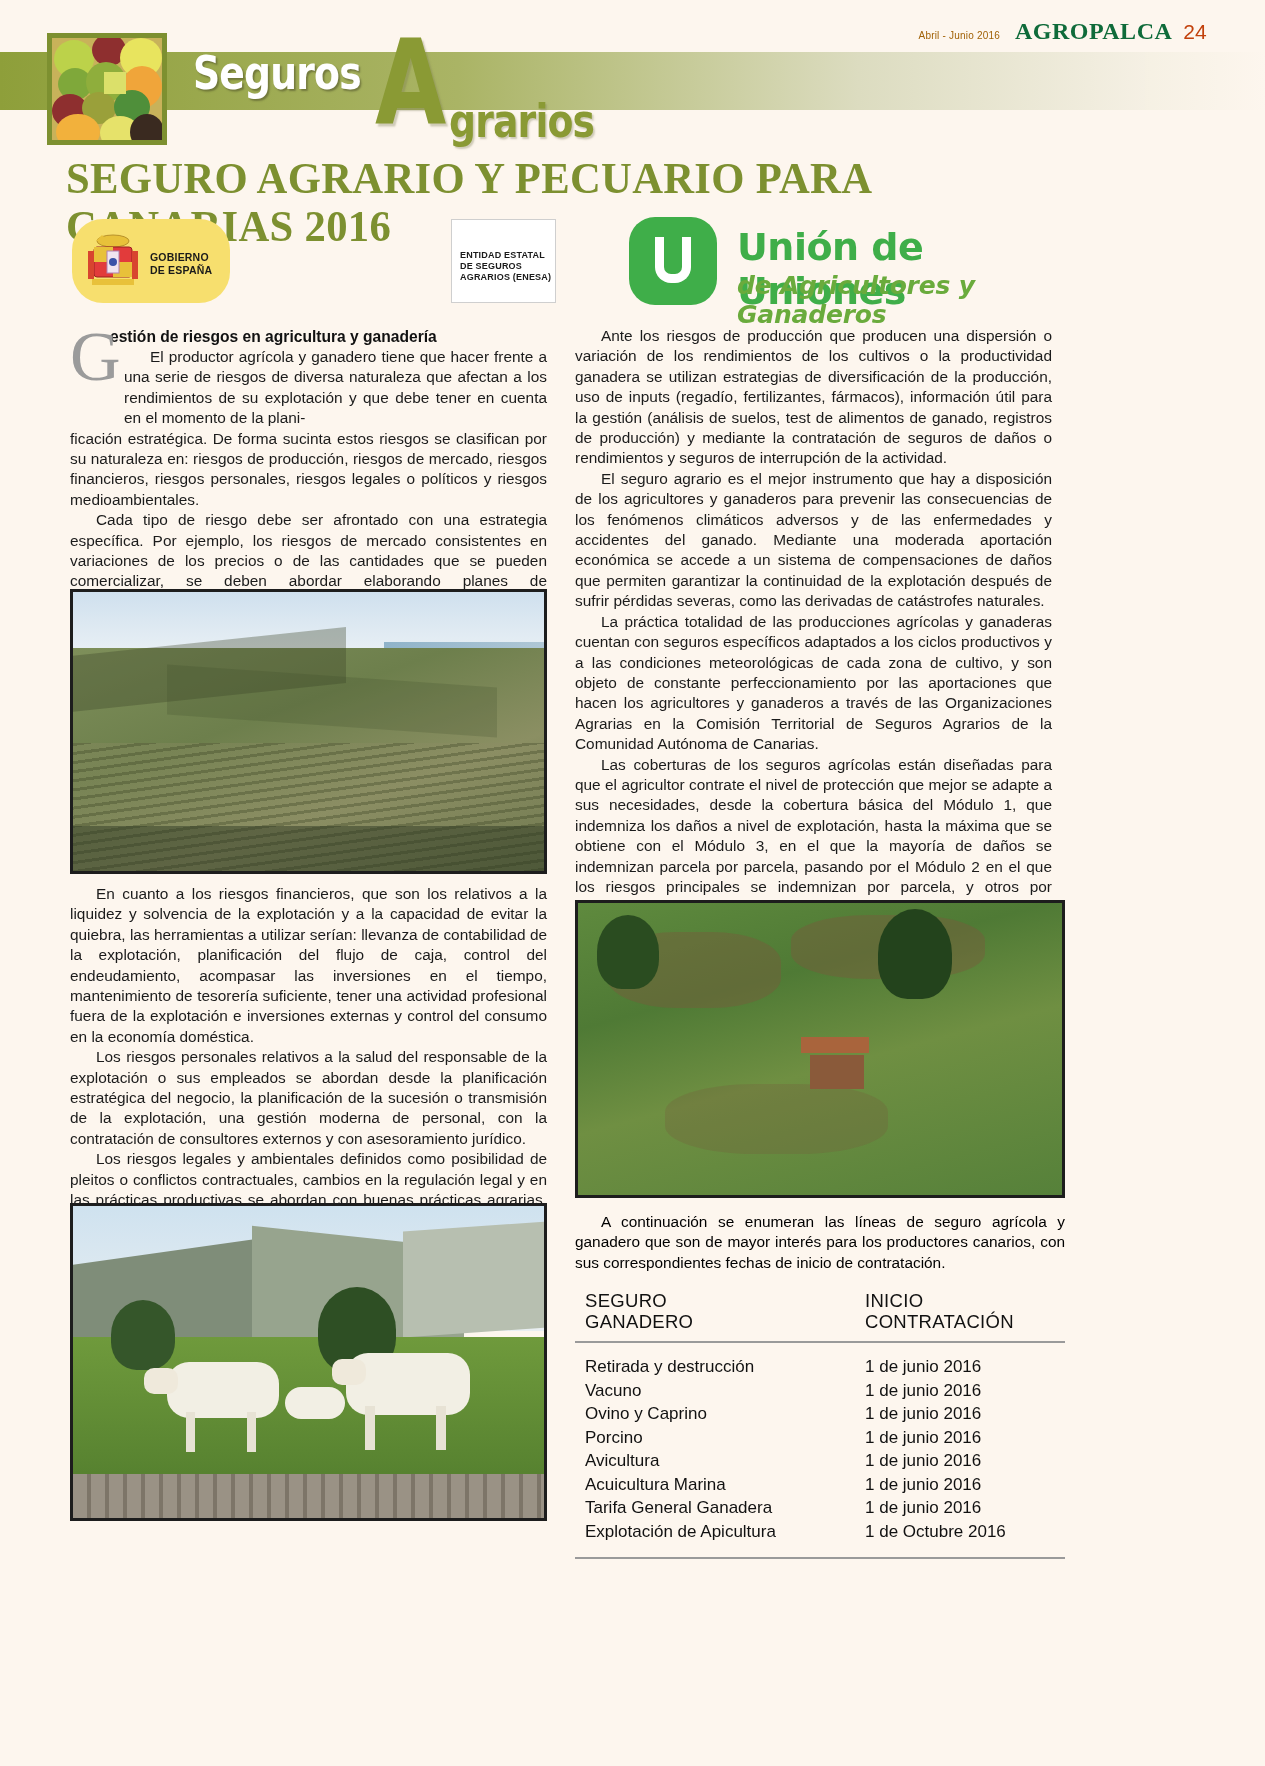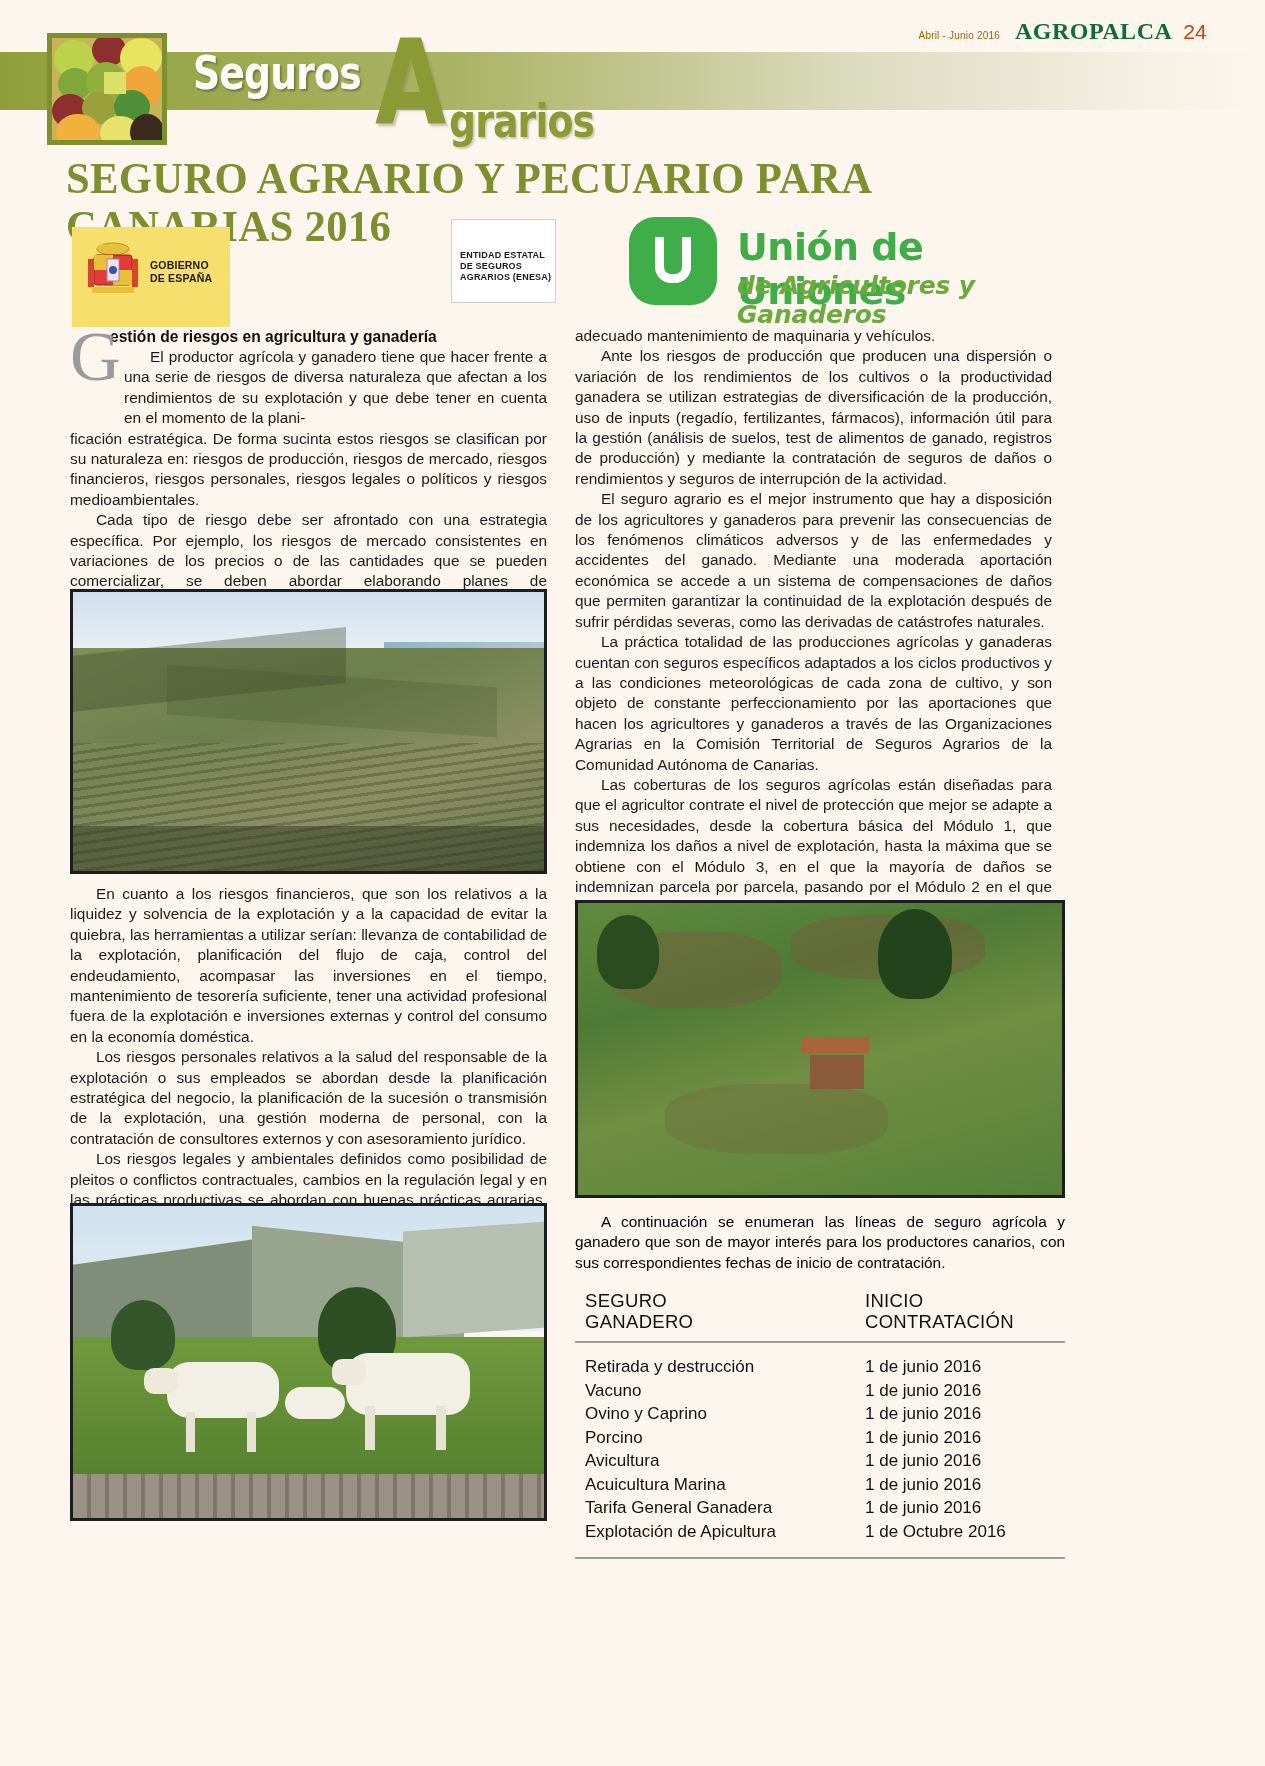--- a/index.html
+++ b/index.html
@@ -71,21 +71,21 @@
     position:absolute;left:66px;top:155px;width:1000px;
     font-family:"Liberation Serif",serif;font-weight:bold;
     font-size:44px;line-height:48px;color:#7d9030;
     letter-spacing:.3px;
     transform:scaleX(.97);transform-origin:left top;
   }
 
   
   .logostrip{position:absolute;left:72px;top:219px;width:484px;height:84px;}
   .logo-yellow{
-    position:absolute;top:8px;height:100px;background:#f7df6e;box-sizing:border-box;
+    position:absolute;top:0;height:84px;background:#f7df6e;box-sizing:border-box;border-radius:31px;
   }
   .logo-a{left:0;width:158px;}
   .logo-b{left:163px;width:205px;}
   .logo-white{
     position:absolute;left:379px;top:0;width:105px;height:84px;
     background:#ffffff;border:1px solid #cfcfcf;box-sizing:border-box;
   }
   .coat{position:absolute;left:10px;top:12px;width:62px;height:62px;}
   .logo-txt{
     position:absolute;font-family:"Liberation Sans",sans-serif;
@@ -311,21 +311,20 @@
     <div class="cowleg" style="left:37%;top:66%;width:9px;height:40px;"></div>
     <div class="cow" style="left:58%;top:47%;width:124px;height:62px;"></div>
     <div class="cowhead" style="left:55%;top:49%;width:34px;height:26px;"></div>
     <div class="cowleg" style="left:62%;top:64%;width:10px;height:44px;"></div>
     <div class="cowleg" style="left:77%;top:64%;width:10px;height:44px;"></div>
     <div class="cow" style="left:45%;top:58%;width:60px;height:32px;"></div>
     <div class="wall"></div>
   </div>
 
   <div class="col colR">
-    <p class="noind">adecuado mantenimiento de maquinaria y vehículos.</p>
     <p>Ante los riesgos de producción que producen una dispersión o variación de los rendimientos de los cultivos o la productividad ganadera se utilizan estrategias de diversificación de la producción, uso de inputs (regadío, fertilizantes, fármacos), información útil para la gestión (análisis de suelos, test de alimentos de ganado, registros de producción) y mediante la contratación de seguros de daños o rendimientos y seguros de interrupción de la actividad.</p>
     <p>El seguro agrario es el mejor instrumento que hay a disposición de los agricultores y ganaderos para prevenir las consecuencias de los fenómenos climáticos adversos y de las enfermedades y accidentes del ganado. Mediante una moderada aportación económica se accede a un sistema de compensaciones de daños que permiten garantizar la continuidad de la explotación después de sufrir pérdidas severas, como las derivadas de catástrofes naturales.</p>
     <p>La práctica totalidad de las producciones agrícolas y ganaderas cuentan con seguros específicos adaptados a los ciclos productivos y a las condiciones meteorológicas de cada zona de cultivo, y son objeto de constante perfeccionamiento por las aportaciones que hacen los agricultores y ganaderos a través de las Organizaciones Agrarias en la Comisión Territorial de Seguros Agrarios de la Comunidad Autónoma de Canarias.</p>
     <p>Las coberturas de los seguros agrícolas están diseñadas para que el agricultor contrate el nivel de protección que mejor se adapte a sus necesidades, desde la cobertura básica del Módulo 1, que indemniza los daños a nivel de explotación, hasta la máxima que se obtiene con el Módulo 3, en el que la mayoría de daños se indemnizan parcela por parcela, pasando por el Módulo 2 en el que los riesgos principales se indemnizan por parcela, y otros por explotación.</p>
     <p>En cuanto a los seguros ganaderos, éstos deberían contar, al menos, con la cobertura de Retirada de Animales muertos en la explotación, porque de esta manera se convierte en un gasto fijo lo que de otra forma puede llegar a ser en un grave problema financiero si tenemos un año de elevada mortandad.</p>
   </div>
 
   <div class="photo ph3">
     <div class="gfield"></div>
     <div class="gpatch" style="left:6%;top:10%;width:36%;height:26%;"></div>

